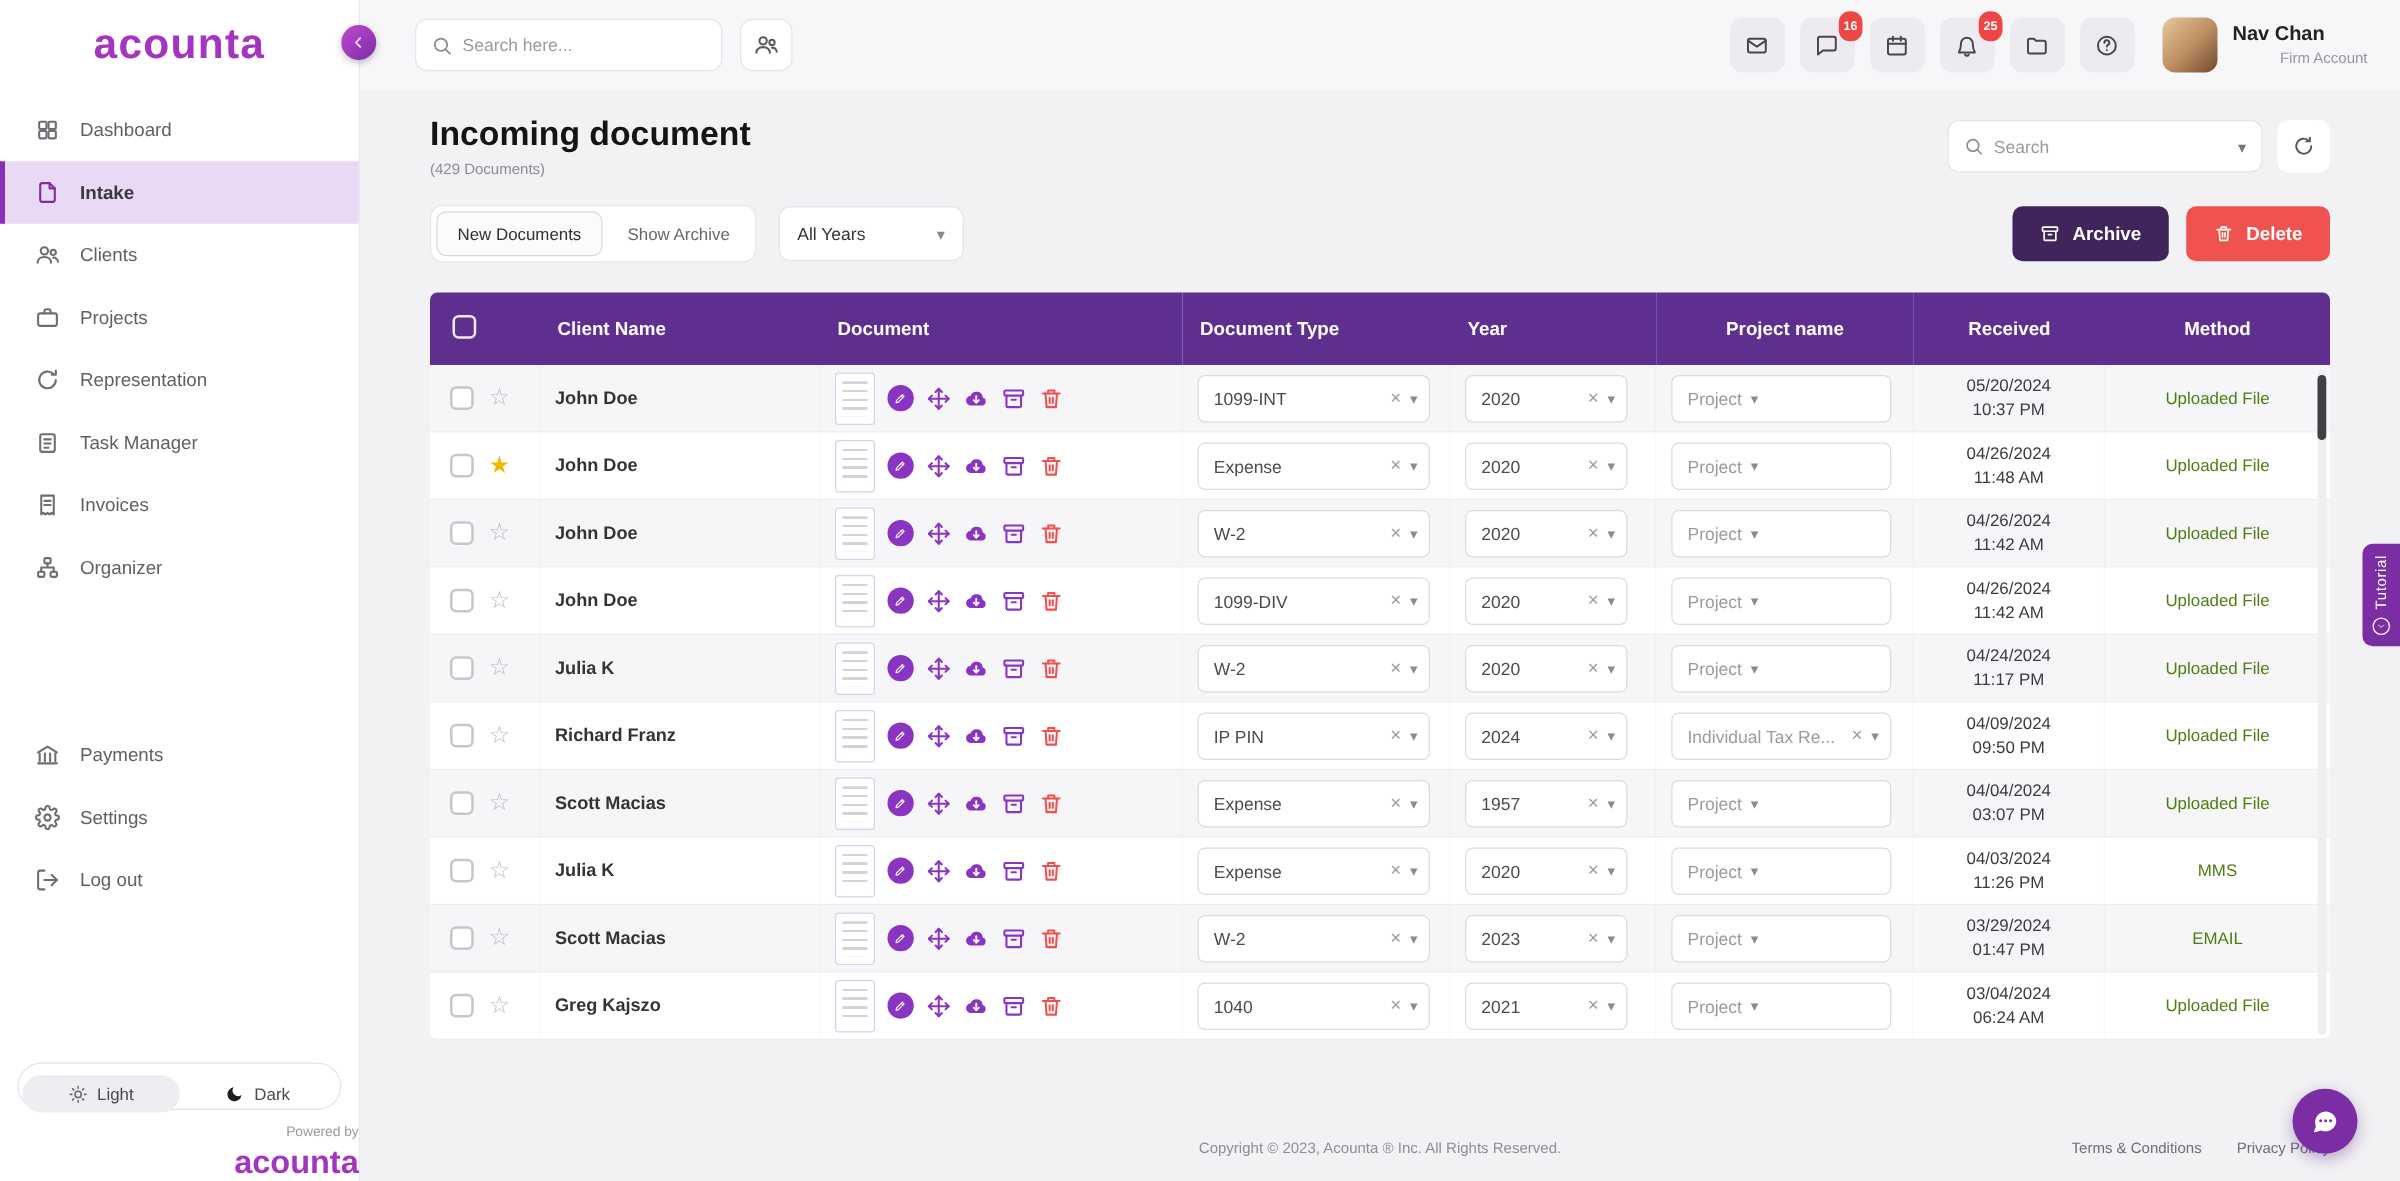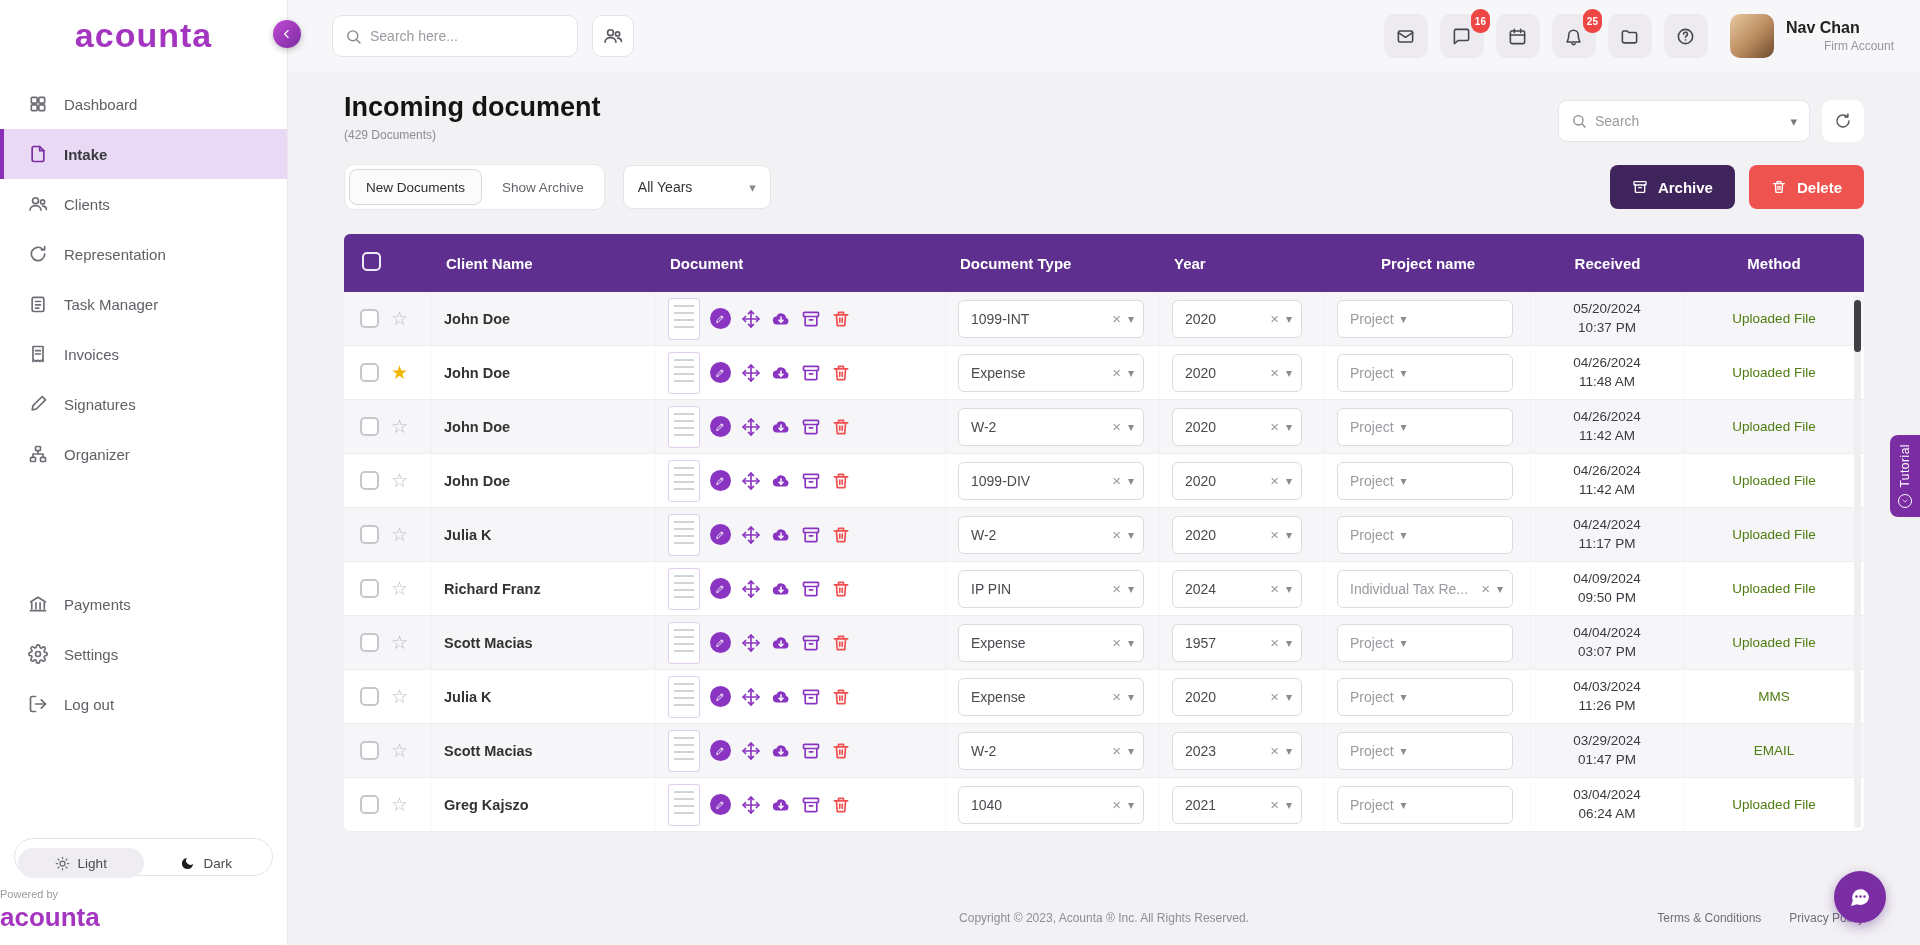--- a/index.html
+++ b/index.html
@@ -20,21 +20,21 @@
   .nav-item .nav-icon { width:20px; height:20px; color:#6d6d75; }
   .nav-item.active { background:#ead9f5; color:#38383e; font-weight:600; }
   .nav-item.active::before { content:''; position:absolute; left:0; top:0; bottom:0; width:4px; background:#8a2fb8; }
   .nav-item.active .nav-icon { color:#7b2da3; }
   #nav-secondary { margin-top:100px; }
   .theme-toggle { margin:auto 14px 12px; height:38px; border:1px solid #e5e3e8; background:#fff; border-radius:19px; display:flex; align-items:center; padding:3px; }
   .theme-opt { flex:1; height:30px; border-radius:15px; display:flex; align-items:center; justify-content:center; gap:8px; font-size:13.5px; color:#4a4a4a; cursor:pointer;margin-top:12px; }
   .theme-opt .ic { width:15px; height:15px; color:#6a6a70; }
   .theme-opt.light { background:#efedf1; font-weight:500; }
   .theme-opt.dark .ic { color:#1e1e22; }
-  .powered { text-align:left; padding-bottom:12px; }
+  .powered { text-align:right; }
   .powered-label { font-size:11px; color:#9a9aa0; }
   .powered-logo { font-size:26px; font-weight:700; color:#a435c0; margin-top:2px; }
 
   
   .main { flex:1; display:flex; flex-direction:column; position:relative; }
 
   .topbar { height:72px; display:flex; align-items:center; padding:0 26px 0 44px; background:#f7f6f8; }
   .search-box { width:246px; height:42px; background:#fff; border:1px solid #e6e4e9; border-radius:10px; display:flex; align-items:center; padding:0 12px; gap:8px; }
   .search-box .ic { width:17px; height:17px; color:#8a8a90; }
   .search-box input { border:none; outline:none; flex:1; font-size:14px; color:#333; background:transparent; font-family:inherit; min-width:0; }
@@ -44,21 +44,21 @@
   .topbar-spacer { flex:1; }
   .tb-btn { width:44px; height:44px; margin-left:12px; background:#edebf0; border-radius:10px; display:flex; align-items:center; justify-content:center; color:#46464c; position:relative; cursor:pointer; }
   .tb-btn .ic { width:19px; height:19px; }
   .badge { position:absolute; top:-5px; right:-6px; min-width:18px; height:17px; background:#ee4545; color:#fff; font-size:10px; font-weight:700; border-radius:9px; display:flex; align-items:center; justify-content:center; padding:12px 4px; }
   .user { display:flex; align-items:center; gap:12px; margin-left:22px; cursor:pointer; }
   .avatar { width:44px; height:44px; border-radius:10px; background:linear-gradient(135deg,#e8c9a0 0%,#b98a5e 55%,#6e4a30 100%); }
   .user-name { font-size:16px; font-weight:700; color:#222; }
   .user-role { font-size:12px; color:#97979d; margin-top:2px;margin-left:38px; }
 
   .content { flex:1; padding:20px 56px 0; display:flex; flex-direction:column; position:relative; }
-  .page-head { display:flex; justify-content:space-between; align-items:flex-end; }
+  .page-head { display:flex; justify-content:space-between; align-items:center; }
   .page-title { font-size:27px; font-weight:700; color:#141414; }
   .doc-count { font-size:12px; color:#8c8c92; margin-top:5px; }
   .head-right { display:flex; gap:12px; align-items:center; }
   .table-search { width:252px; height:42px; background:#fff; border:1px solid #e6e4e9; border-radius:9px; display:flex; align-items:center; padding:0 12px; gap:8px; }
   .table-search .ic { width:16px; height:16px; color:#8a8a90; }
   .table-search input { border:none; outline:none; flex:1; font-size:14px; color:#333; background:transparent; font-family:inherit; min-width:0; }
   .table-search input::placeholder { color:#9a9aa0; }
   .table-search .caret { color:#777; font-size:13px; }
   .refresh-btn { width:42px; height:42px; background:#fff; border-radius:9px; display:flex; align-items:center; justify-content:center; color:#55555b; cursor:pointer; }
   .refresh-btn .ic { width:18px; height:18px; }
@@ -167,20 +167,29 @@
               <path d="M2.5 19.5c0-3.3 2.9-5.5 6.5-5.5s6.5 2.2 6.5 5.5"></path>
               <circle cx="17.5" cy="9.5" r="2.5"></circle>
               <path d="M17.5 14.5c2.5 0 4.5 1.7 4.5 4"></path>
             </svg>
           </span>
     <span class="nav-label">Clients</span>
   </div>
         <div class="nav-item">
     <span class="ic nav-icon">
             <svg viewBox="0 0 24 24" fill="none" stroke="currentColor" stroke-width="2" stroke-linecap="round" stroke-linejoin="round">
+              <rect x="3" y="8" width="18" height="12" rx="2"></rect>
+              <path d="M9 8V6a2 2 0 0 1 2-2h2a2 2 0 0 1 2 2v2"></path>
+            </svg>
+          </span>
+    <span class="nav-label">Projects</span>
+  </div>
+        <div class="nav-item">
+    <span class="ic nav-icon">
+            <svg viewBox="0 0 24 24" fill="none" stroke="currentColor" stroke-width="2" stroke-linecap="round" stroke-linejoin="round">
               <path d="M20 12a8 8 0 1 1-2.3-5.7"></path>
               <polyline points="20 3 20 7 16 7"></polyline>
             </svg>
           </span>
     <span class="nav-label">Representation</span>
   </div>
         <div class="nav-item">
     <span class="ic nav-icon">
             <svg viewBox="0 0 24 24" fill="none" stroke="currentColor" stroke-width="2" stroke-linecap="round" stroke-linejoin="round">
               <rect x="5" y="4" width="14" height="17" rx="2"></rect>
@@ -193,28 +202,20 @@
   </div>
         <div class="nav-item">
     <span class="ic nav-icon">
             <svg viewBox="0 0 24 24" fill="none" stroke="currentColor" stroke-width="2" stroke-linecap="round" stroke-linejoin="round">
               <path d="M6 3h12v18l-2-1.5L14 21l-2-1.5L10 21l-2-1.5L6 21z"></path>
               <line x1="9" y1="8" x2="15" y2="8"></line>
               <line x1="9" y1="12" x2="15" y2="12"></line>
             </svg>
           </span>
     <span class="nav-label">Invoices</span>
-  </div>
-        <div class="nav-item">
-    <span class="ic nav-icon">
-            <svg viewBox="0 0 24 24" fill="none" stroke="currentColor" stroke-width="2" stroke-linecap="round" stroke-linejoin="round">
-              <path d="M17 3l4 4L10 18l-5 1 1-5z"></path>
-            </svg>
-          </span>
-    <span class="nav-label">Signatures</span>
   </div>
         <div class="nav-item">
     <span class="ic nav-icon">
             <svg viewBox="0 0 24 24" fill="none" stroke="currentColor" stroke-width="2" stroke-linecap="round" stroke-linejoin="round">
               <rect x="9" y="3" width="6" height="5" rx="1"></rect>
               <rect x="3" y="16" width="6" height="5" rx="1"></rect>
               <rect x="15" y="16" width="6" height="5" rx="1"></rect>
               <path d="M12 8v4M12 12H6v4M12 12h6v4"></path>
             </svg>
           </span>

